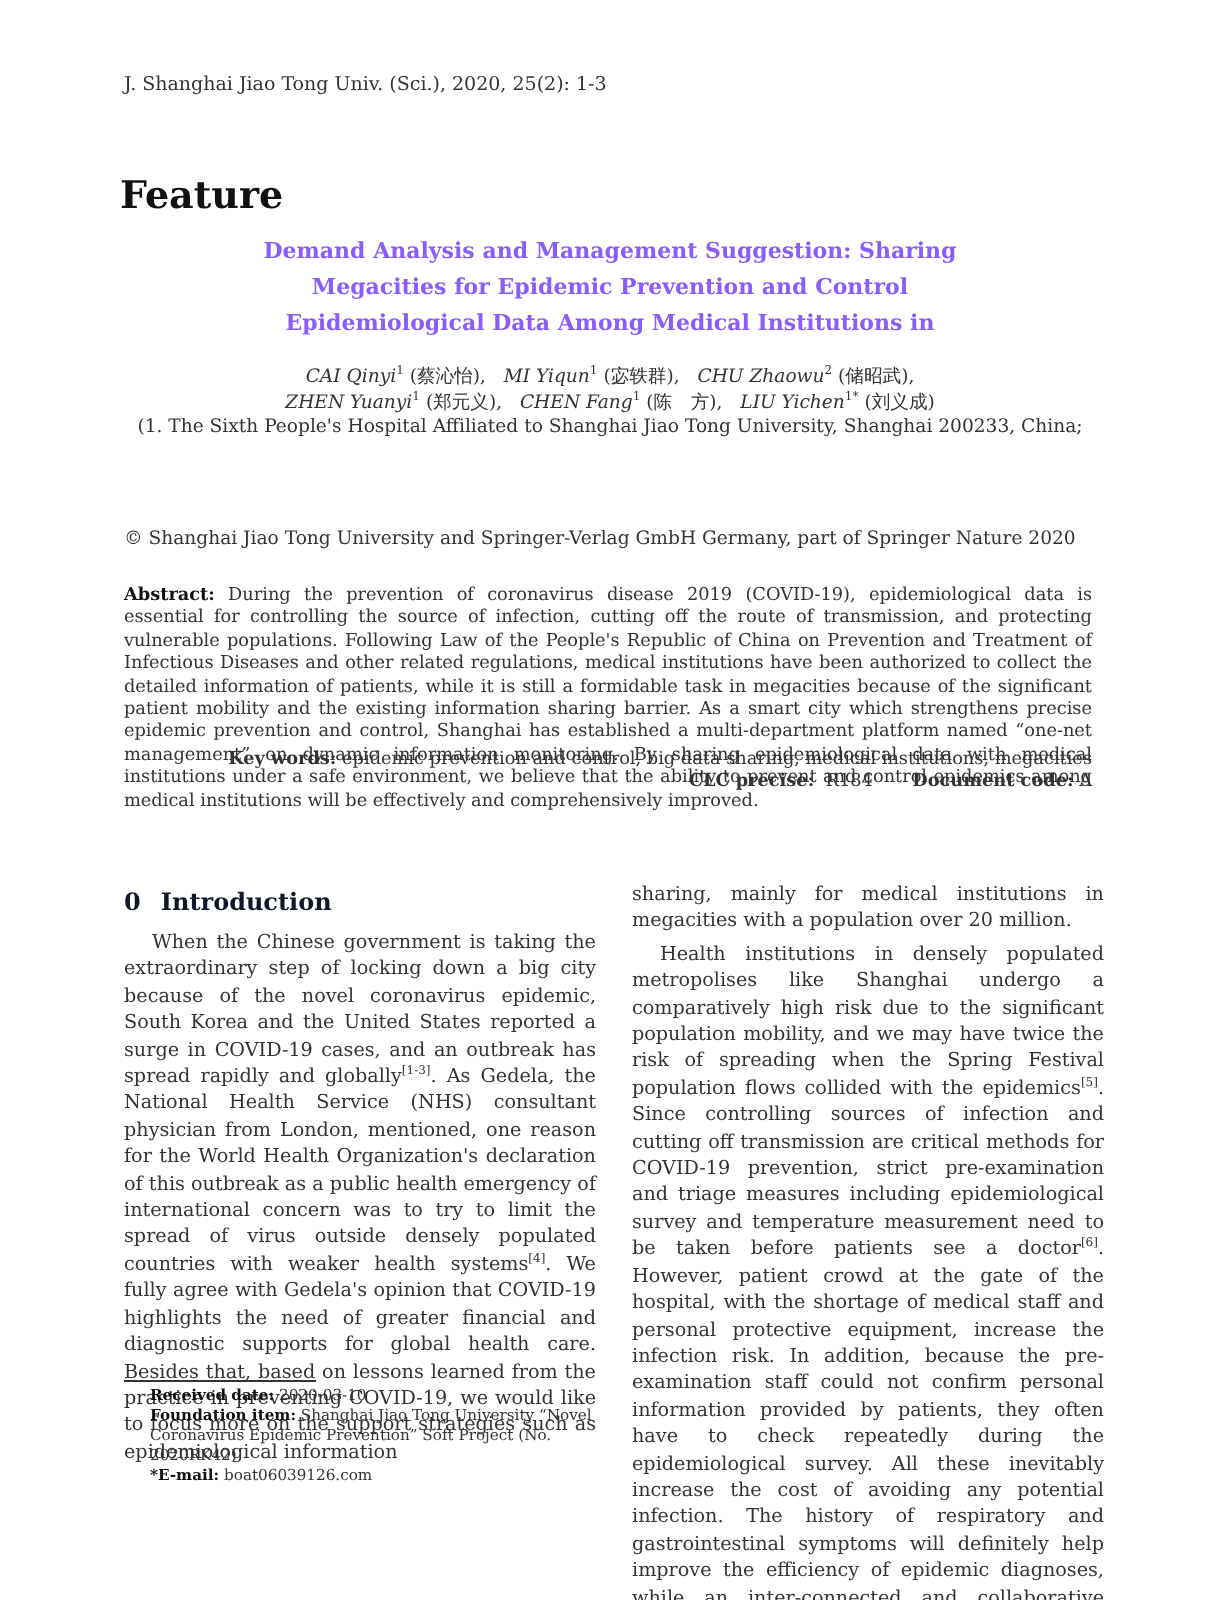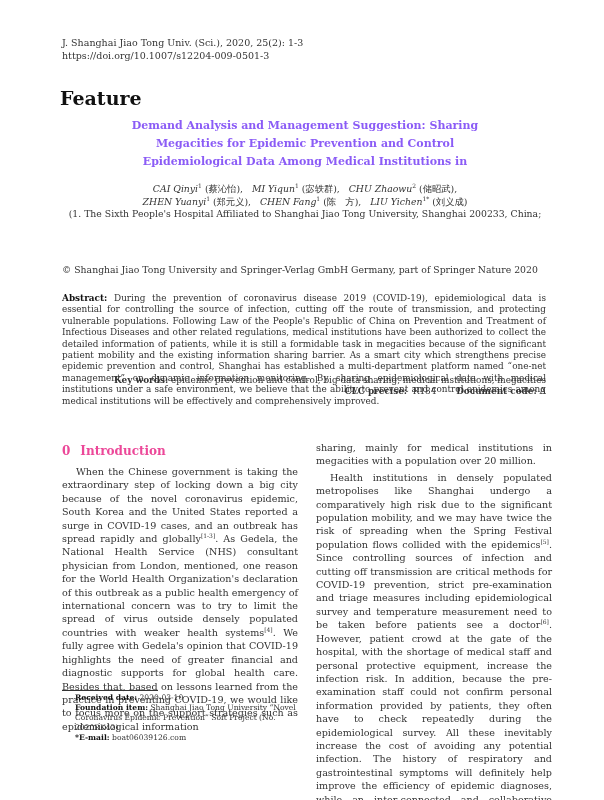--- a/index.html
+++ b/index.html
@@ -13,33 +13,32 @@
   .authors .name { font-style:italic; }
   .authors sup { font-size:6px; }
   .copyright { left:62px; top:264px; font-size:9.3px; color:#333; }
   .abstract { left:62px; width:484px; top:293px; font-size:8.9px; line-height:11.4px; text-align:justify; color:#333; }
   .abstract b { color:#111; }
   .meta { left:62px; width:484px; top:372px; font-size:8.9px; line-height:11.4px; color:#333;text-align:right; }
   .col { font-size:9.6px; line-height:13.4px; text-align:justify; color:#333; hyphens:auto; }
   .col p { margin:0; text-indent:14px; }
   .colL { left:62px; width:236px; top:465px; }
   .colR { left:316px; width:236px; top:441px; }
-  .sechead { left:62px; top:444px; font-size:12px; font-weight:bold; color:#ec4899; }
+  .sechead { left:62px; top:444px; font-size:12px; font-weight:bold; color:#0f172a; }
   .sechead .num { margin-right:10px; }
   .rule { left:62px; top:690px; width:96px; height:0; border-top:1px solid #333; }
   .foot { left:75px; width:222px; top:693px; font-size:7.6px; line-height:10px; color:#333; }
   .foot b { color:#111; }
   sup { font-size:6px; vertical-align:super; line-height:0; }
 </style>
 </head>
 <body>
 
 <div class="abs hdr">
   <div>J. Shanghai Jiao Tong Univ. (Sci.), 2020, 25(2): 1-3</div>
-  <div>https://doi.org/10.1007/s12204-009-0501-3</div>
 </div>
 
 <div class="abs feature">Feature</div>
 
 <div class="abs title">
   <div>Demand Analysis and Management Suggestion: Sharing</div>
   <div>Megacities for Epidemic Prevention and Control</div>
   <div>Epidemiological Data Among Medical Institutions in</div>
 </div>
 

